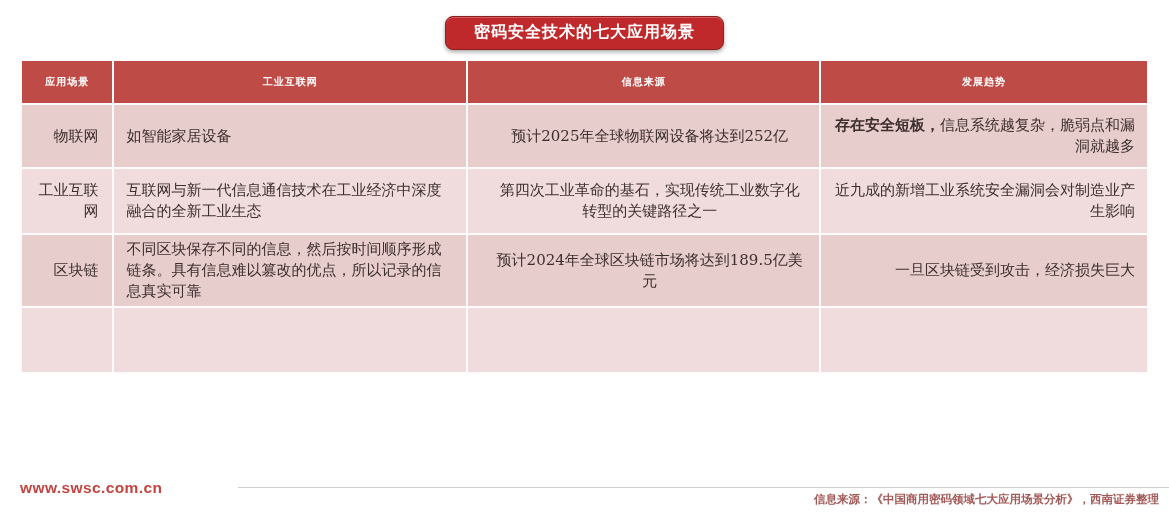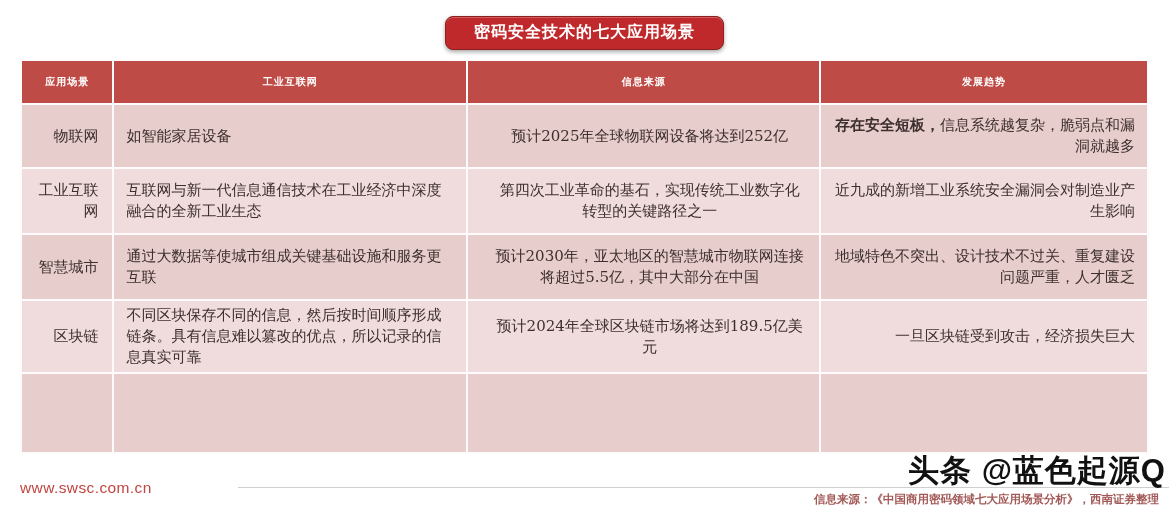--- a/index.html
+++ b/index.html
@@ -56,21 +56,21 @@
   .scenario-table tbody tr:nth-child(6) td{height:56px;}
   .scenario-table tbody tr:nth-child(7) td{height:44px;}
   td.col-scenario{text-align:right;padding:4px 14px;}
   td.col-desc{}
   td.col-trend{text-align:center;padding-left:24px;}
   td.col-problem{text-align:right;}
   .seg-bold{font-weight:700;}
   .site{
     position:absolute;left:20px;top:479px;
     font-family:"Liberation Sans",sans-serif;
-    font-weight:400;font-size:15.5px;
+    font-weight:700;font-size:15.5px;
     color:var(--c-siteRed,#c24541);
     letter-spacing:0.4px;
   }
   .rule{
     position:absolute;left:238px;right:0;top:487px;height:1px;
     background:var(--c-divider,#cfcfcf);
   }
   .source{
     position:absolute;right:10px;top:492px;
     font-family:"Liberation Serif",serif;
@@ -119,38 +119,31 @@
           <td class="col-trend"><span>预计2025年全球物联网设备将达到252亿</span></td>
           <td class="col-problem"><span class="seg-bold">存在安全短板，</span><span>信息系统越复杂，脆弱点和漏洞就越多</span></td>
         </tr>
         <tr>
           <td class="col-scenario"><span>工业互联网</span></td>
           <td class="col-desc"><span>互联网与新一代信息通信技术在工业经济中深度融合的全新工业生态</span></td>
           <td class="col-trend"><span>第四次工业革命的基石，实现传统工业数字化转型的关键路径之一</span></td>
           <td class="col-problem"><span>近九成的新增工业系统安全漏洞会对制造业产生影响</span></td>
         </tr>
         <tr>
-          <td class="col-scenario"><span>智慧城市</span></td>
-          <td class="col-desc"><span>通过大数据等使城市组成关键基础设施和服务更互联</span></td>
-          <td class="col-trend"><span>预计2030年，亚太地区的智慧城市物联网连接将超过5.5亿，其中大部分在中国</span></td>
-          <td class="col-problem"><span>地域特色不突出、设计技术不过关、重复建设问题严重，人才匮乏</span></td>
-        </tr>
-        <tr>
           <td class="col-scenario"><span>区块链</span></td>
           <td class="col-desc"><span>不同区块保存不同的信息，然后按时间顺序形成链条。具有信息难以篡改的优点，所以记录的信息真实可靠</span></td>
           <td class="col-trend"><span>预计2024年全球区块链市场将达到189.5亿美元</span></td>
           <td class="col-problem"><span>一旦区块链受到攻击，经济损失巨大</span></td>
         </tr>
         <tr>
           <td class="col-scenario"></td>
           <td class="col-desc"></td>
           <td class="col-trend"></td>
           <td class="col-problem"></td>
         </tr>
       </tbody>
   </table>
 
   <span class="site">www.swsc.com.cn</span>
   <div class="rule"></div>
   <span class="source">信息来源：《中国商用密码领域七大应用场景分析》，西南证券整理</span>
-  <div class="watermark">头条 @蓝色起源Q</div>
 
 </div>
 
 </body></html>

